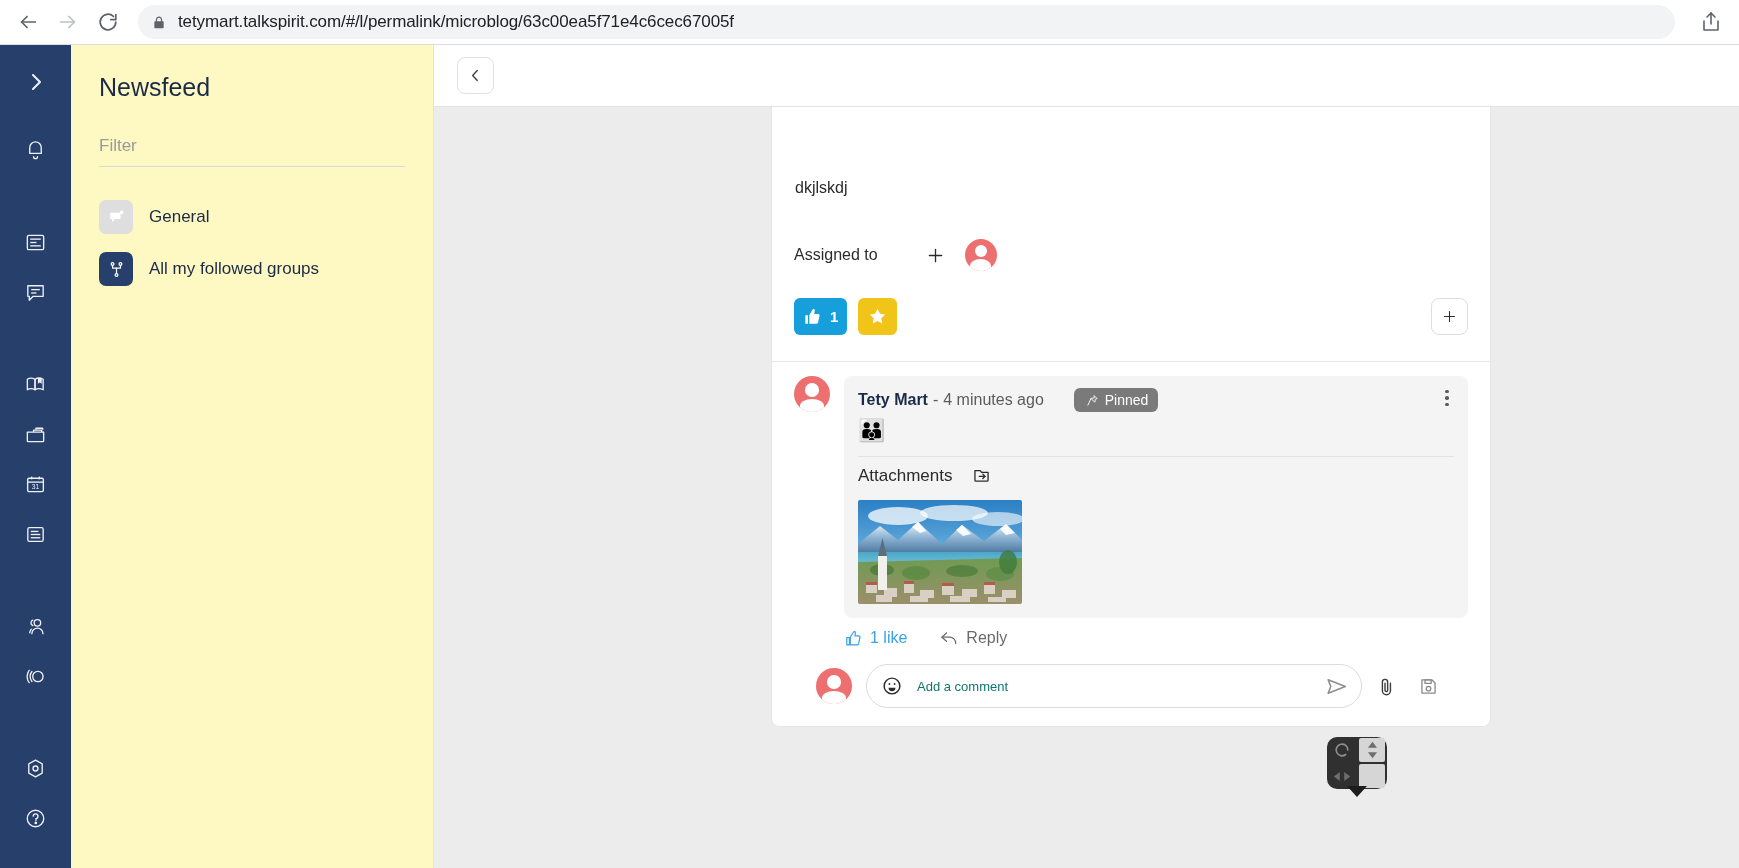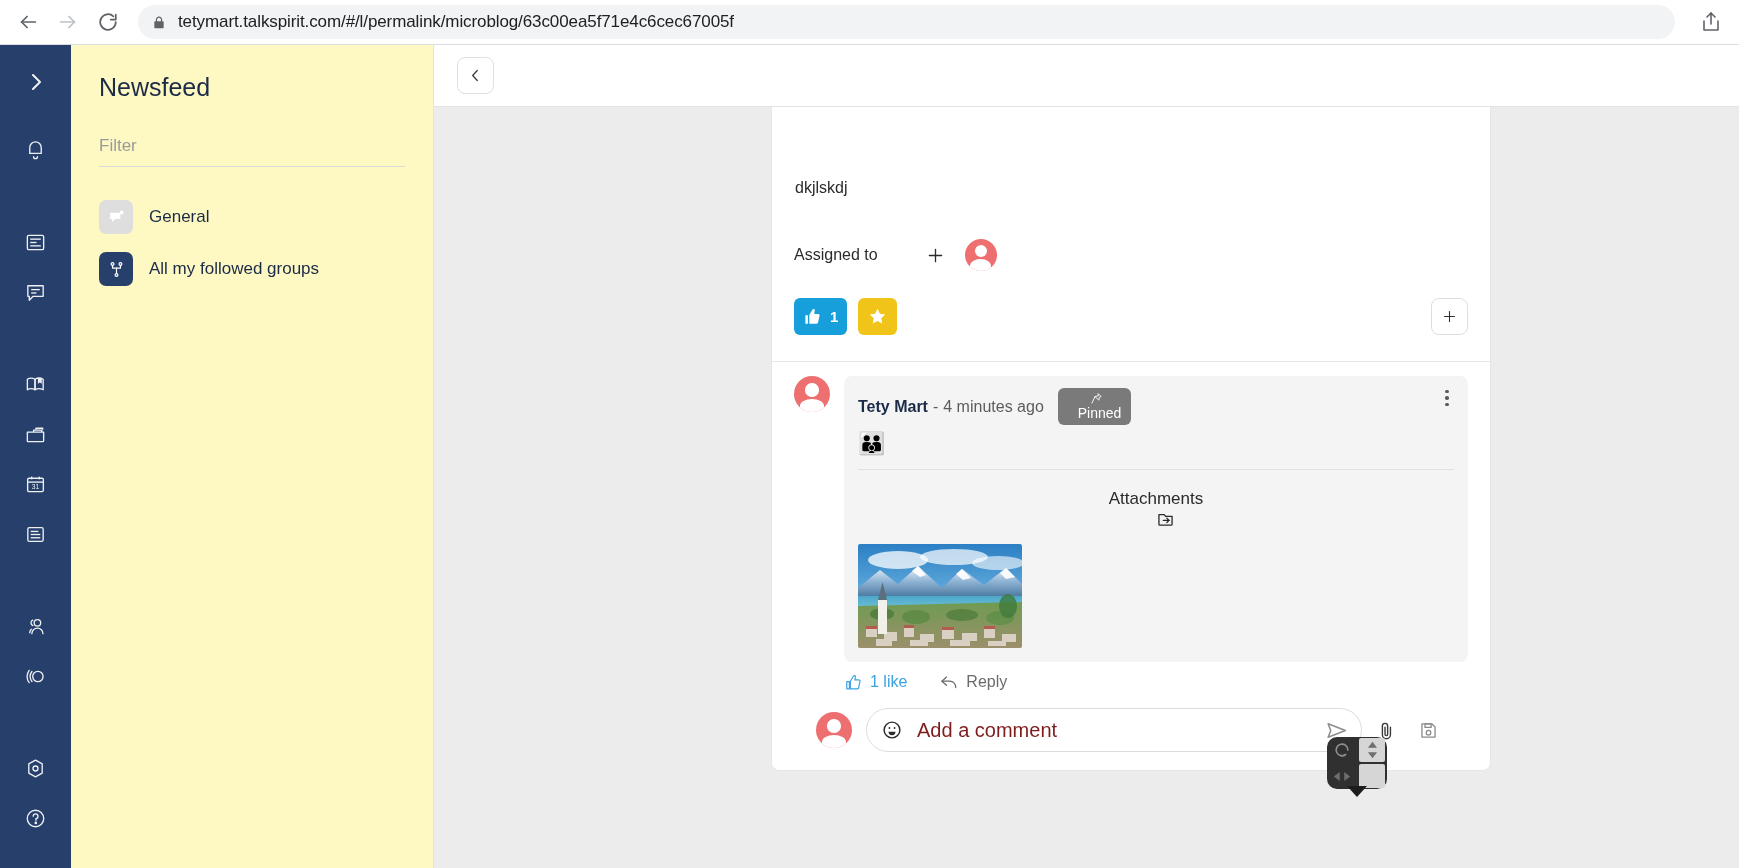--- a/index.html
+++ b/index.html
@@ -220,38 +220,37 @@
   }
   .comment-head {
     display: flex; align-items: center;
   }
   .comment-author { font-size: 16px; font-weight: 700; color: #1b2a47; }
   .comment-meta { font-size: 16px; color: #5c5c5c; margin-left: 5px; }
   .pinned-badge {
     display: flex; align-items: center;
     background: #7a7a7a; color: #ffffff;
     border-radius: 6px;
-    padding: 4px 10px 4px 20px;
-    margin-left: 14px;
+    padding: 4px 10px 4px 12px;
+    margin-left: 30px;
     font-size: 14px;
-    flex-direction: column;
   }
   .pinned-badge .pin-ic { margin-right: 6px; display: flex; }
   .kebab {
     position: absolute; top: 10px; right: 10px;
     display: flex; flex-direction: column; align-items: center;
     justify-content: center; gap: 3px;
     width: 22px; height: 24px;
   }
   .kebab i { width: 3.5px; height: 3.5px; border-radius: 50%; background: #5b5b5b; display: block; }
   .comment-emoji { font-size: 22px; margin-top: 8px; line-height: 1; }
   .attachments-head {
     display: flex; align-items: center;
     border-top: 1px solid #e2e2e2;
-    margin-top: 14px; padding-top: 19px; flex-direction: column;
+    margin-top: 14px; padding-top: 8px;
   }
   .attachments-label { font-size: 17px; color: #2b2b2b; }
   .attachments-ic { margin-left: 18px; display: flex; color: #2b2b2b; }
   .attach-thumb {
     width: 164px; height: 104px;
     margin-top: 14px;
     border-radius: 2px;
     overflow: hidden;
     position: relative;
   }
@@ -281,21 +280,21 @@
     border: 1px solid #dcdcdc;
     border-radius: 22px;
     background: #ffffff;
     display: flex; align-items: center;
     margin-left: 14px;
     padding: 0 12px 0 14px;
   }
   .smiley { display: flex; color: #2b2b2b; margin-right: 14px; }
   .composer-placeholder {
     flex: 1 1 auto;
-    font-size: 20px; color: #7f1d1d;
+    font-size: 13px; color: #0f766e;
   }
   .send-ic { display: flex; color: #8e8e8e; margin-left: 8px; }
   .composer-ic {
     display: flex; align-items: center; justify-content: center;
     width: 36px; height: 36px; margin-left: 6px; color: #3b3b3b;
   }
   .composer-ic.grey { color: #8a8a8a; }
 
   
   .cursor-widget {

